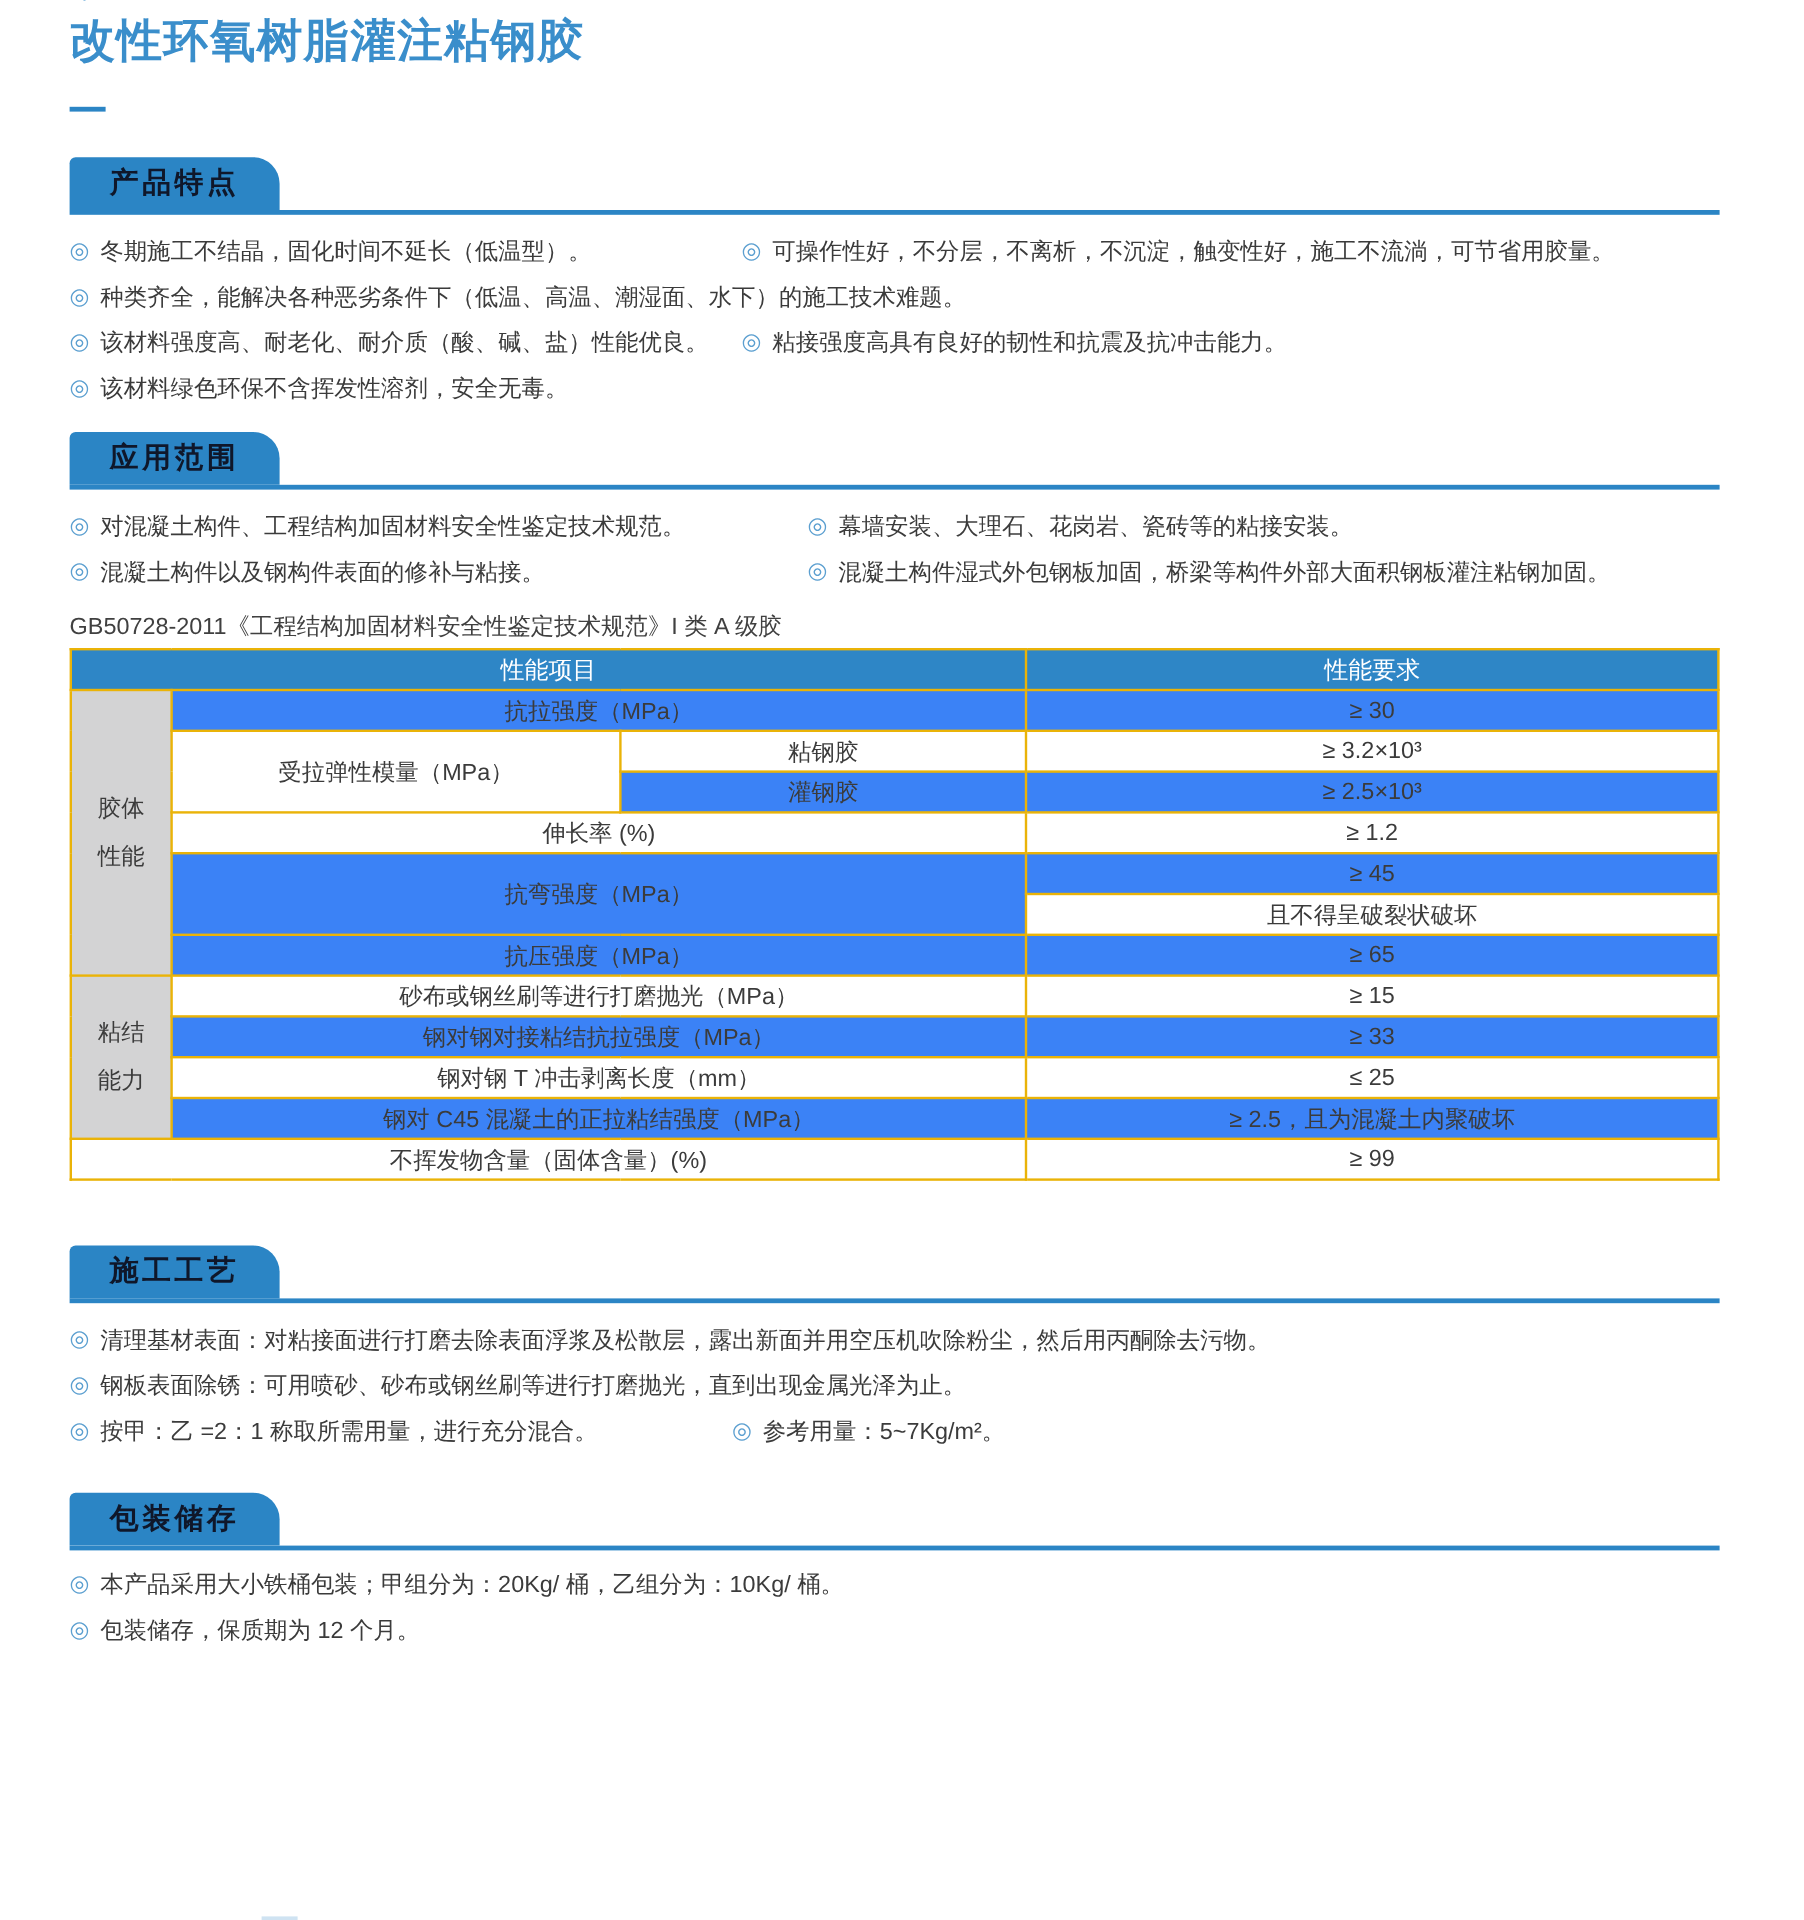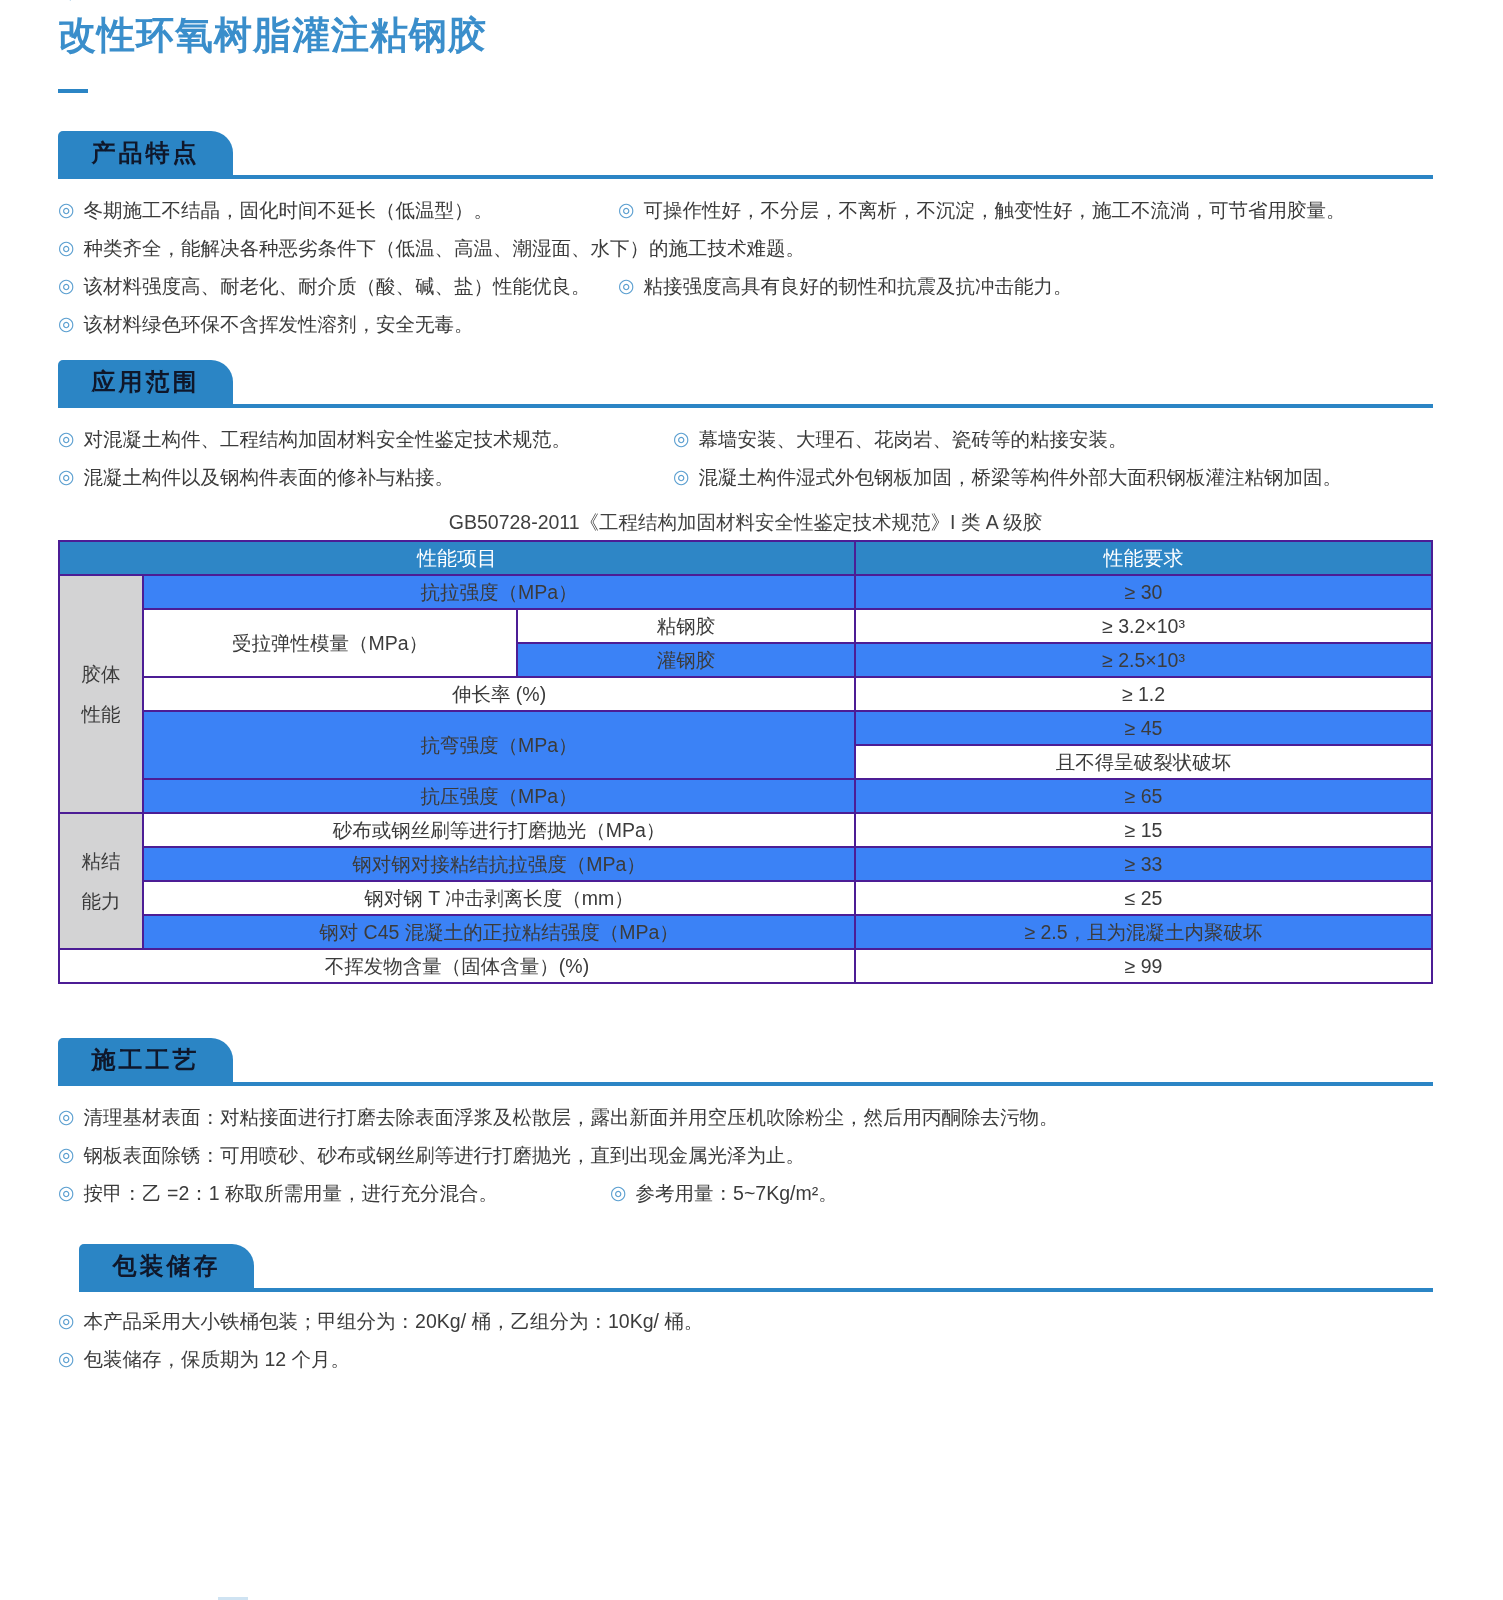--- a/index.html
+++ b/index.html
@@ -32,28 +32,28 @@
   .b-row { display:flex; }
   .b-item { display:flex; font-size:19.5px; line-height:38px; }
   .dot { color:#5b9fd0; margin-right:9px; font-size:19px; }
   .w560 { width:560px; flex:none; }
   .w615 { width:615px; flex:none; }
   .w552 { width:552px; flex:none; }
 
   .bar-app { margin-top:17px; }
   .bar-perf { margin-top:18px; }
   .bar-constr { margin-top:54px; }
-  .bar-pack { margin-top:32px;margin-left:21px; }
+  .bar-pack { margin-top:32px; }
   .bullets-tight { margin-top:10px; }
 
-  .table-caption { margin-top:12px; text-align:center; font-size:19.5px; line-height:28px; color:#404040; }
+  .table-caption { margin-top:12px; text-align:left; font-size:19.5px; line-height:28px; color:#404040; }
 
   table.perf { width:100%; border-collapse:collapse; margin-top:4px; table-layout:fixed; }
   table.perf th, table.perf td {
-    border:2px solid #4c1d95; height:34px; text-align:center;
+    border:2px solid #eab308; height:34px; text-align:center;
     font-size:19.5px; font-weight:normal; padding:1px 4px;
   }
   table.perf th { background:#2e86c6; color:#ffffff; font-size:20px; }
   td.g { background:#3b82f6; }
   td.w { background:#ffffff; }
   td.grp { background:#d3d3d4; }
   td.grp span { display:inline-block; width:2.3em; line-height:40px; }
 
   .bottom-sliver { position:absolute; bottom:0; left:218px; width:30px; height:3px; background:#cfe3f2; }
 </style>

